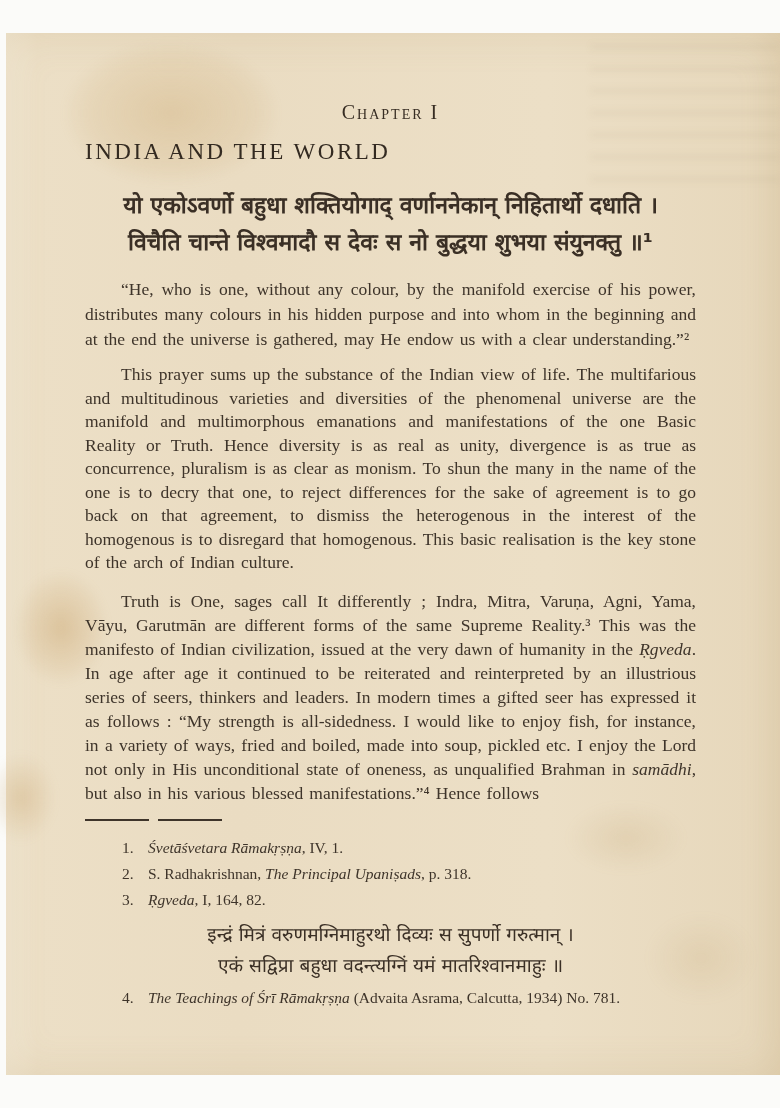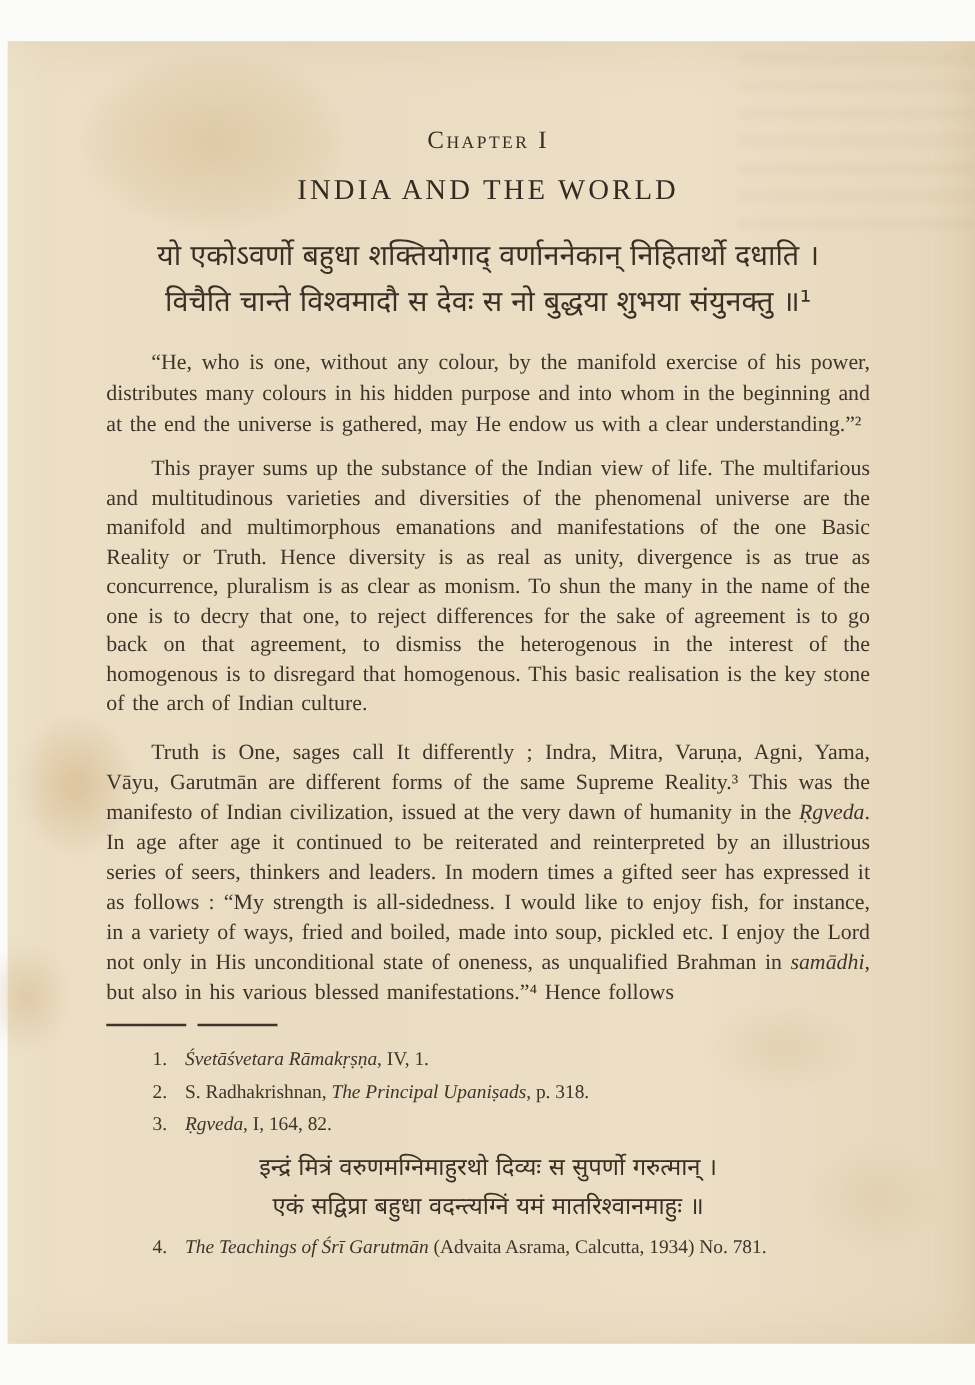--- a/index.html
+++ b/index.html
@@ -43,33 +43,33 @@
   }
   .chapter-label {
     text-align: center;
     font-variant: small-caps;
     font-size: 20px;
     line-height: 22px;
     letter-spacing: 2px;
     color: #372d23;
   }
   .book-title {
-    text-align: center;
+    text-align: left;
     font-size: 23px;
     line-height: 27px;
     letter-spacing: 2.5px;
     margin-top: 15px;
     color: #332a21;
   }
   .epigraph {
     margin-top: 22px;
     text-align: center;
     font-size: 23px;
     line-height: 37px;
-    font-weight: 400;
+    font-weight: 700;
     font-family: "DejaVu Sans", sans-serif;
     color: #3a2f25;
   }
   .body-par {
     text-align: justify;
     font-size: 17.5px;
     word-spacing: 0.10em;
     text-indent: 36px;
     margin: 0;
     color: #3e342a;
@@ -140,16 +140,16 @@
       </div>
     </div>
 
     <div class="fn-skt">
       <div>इन्द्रं मित्रं वरुणमग्निमाहुरथो  दिव्यः स सुपर्णो गरुत्मान् ।</div>
       <div>एकं  सद्विप्रा  बहुधा  वदन्त्यग्निं  यमं  मातरिश्वानमाहुः ॥</div>
     </div>
 
     <div class="fn4">
       <span class="fn-num">4.</span>
-      <span><i>The Teachings of Śrī Garutmān</i><span> (Advaita Asrama, Calcutta, 1934) No. 781.</span></span>
+      <span><i>The Teachings of Śrī Rāmakṛṣṇa</i><span> (Advaita Asrama, Calcutta, 1934) No. 781.</span></span>
     </div>
   </div>
 </div>
 
 </body></html>

